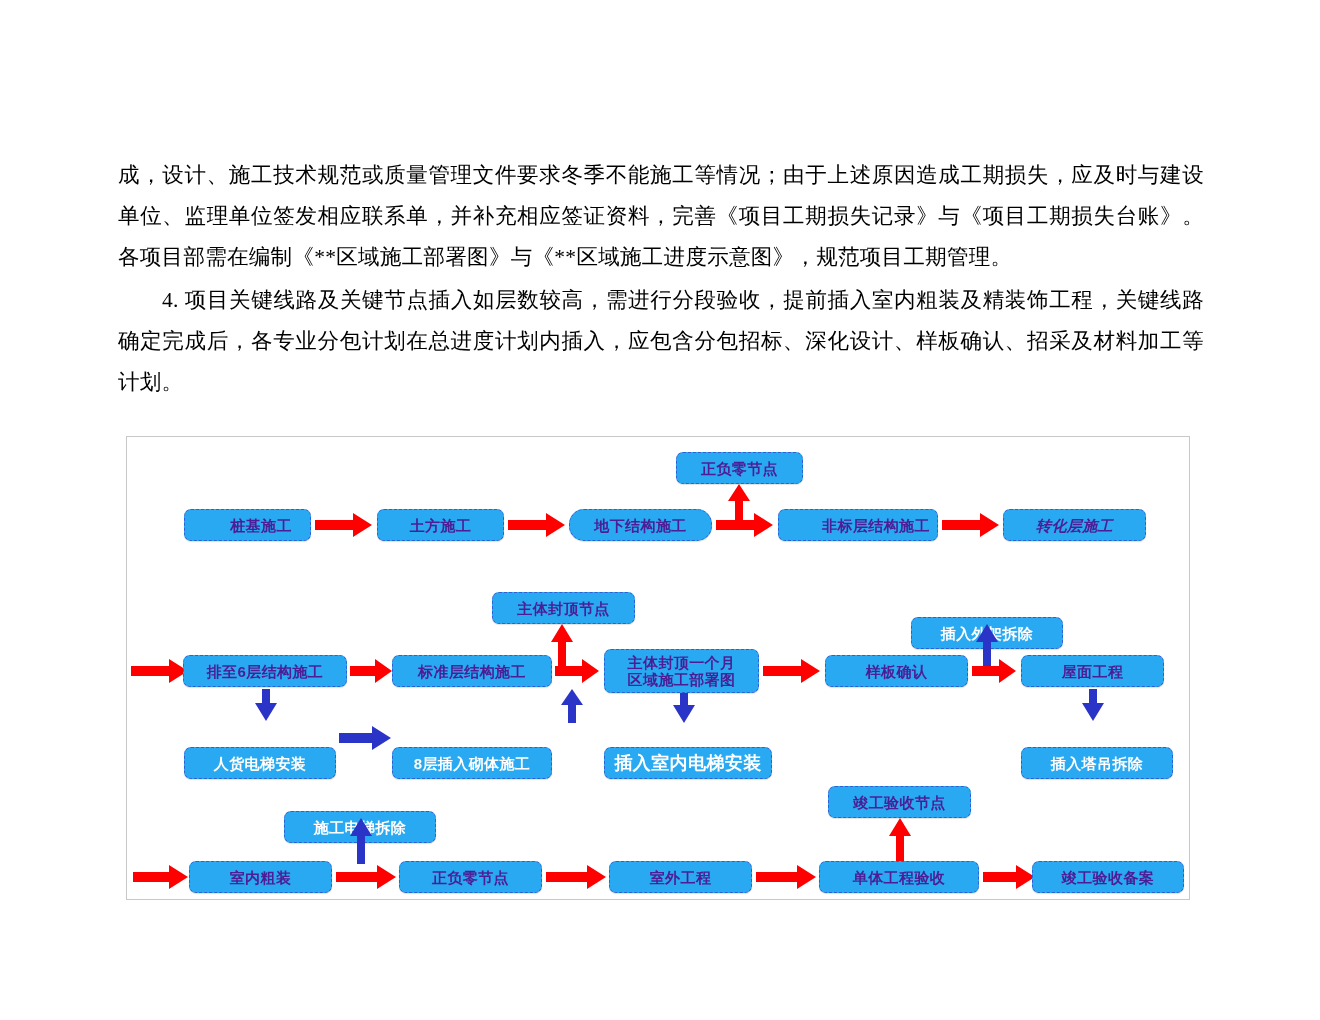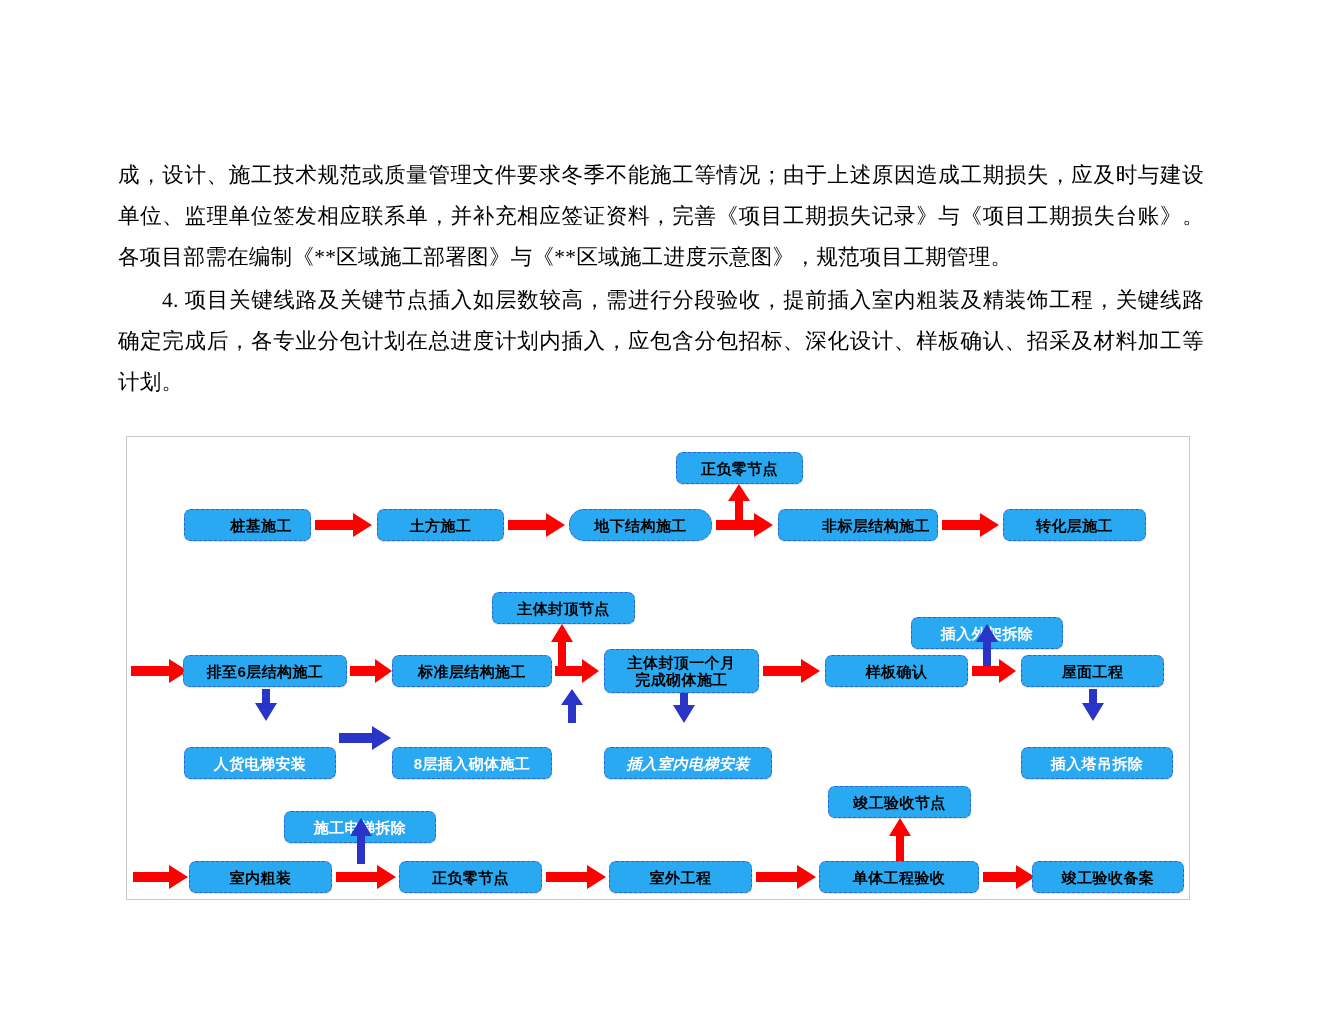--- a/index.html
+++ b/index.html
@@ -49,40 +49,39 @@
     height: 462px;
     border: 1px solid #c8c8c8;
     background: #ffffff;
   }
   .node {
     position: absolute;
     box-sizing: border-box;
     border: 1.6px dashed #2f5fd0;
     border-radius: 7px;
     background: #29a9f2;
-    color: #000000;
+    color: #4c1d95;
     font-family: "Liberation Sans", sans-serif;
     font-weight: bold;
     font-size: 15px;
     display: flex;
     align-items: center;
     justify-content: center;
     text-align: center;
     line-height: 17px;
     letter-spacing: 0.4px;
     white-space: pre-line;
     box-shadow: 0 1px 1px rgba(0,0,0,0.12);
   }
   .node.white {
     color: #ffffff;
     margin-top: 25px;
   }
   .node.white.small {
-    font-size: 15px;
-    font-style: italic;
+    font-size: 18px;
   }
   .arrow {
     position: absolute;
   }
   .arrow svg { display: block; }
 </style>
 </head>
 <body>
 
 <div class="page">
@@ -123,21 +122,21 @@
       </svg>
     </div>
 
     <div class="node" style="left:651px; top:72px; width:160px; height:32px;padding-left:36px;">非标层结构施工</div>
     <div class="arrow" style="left:815px; top:76px;">
       <svg width="57" height="24" viewBox="0 0 57 24">
         <polygon points="0,7 38,7 38,0 57,12 38,24 38,17 0,17" fill="#ff0000"></polygon>
       </svg>
     </div>
 
-    <div class="node" style="left:876px; top:72px; width:143px; height:32px;">转化层施工</div>
+    <div class="node" style="left:876px; top:72px; width:143px; height:32px;font-style:italic;">转化层施工</div>
 
     <div class="node" style="left:365px; top:155px; width:143px; height:32px;">主体封顶节点</div>
 
     <div class="node white" style="left:784px; top:155px; width:152px; height:32px;">插入外架拆除</div>
 
     <div class="arrow" style="left:420px; top:187px;">
       <svg width="30" height="46" viewBox="0 0 30 46">
         <polygon points="15,0 26,18 19,18 19,46 11,46 11,18 4,18" fill="#ff0000"></polygon>
       </svg>
     </div>
@@ -163,21 +162,21 @@
 
     <div class="node" style="left:265px; top:218px; width:160px; height:32px;">标准层结构施工</div>
 
     <div class="arrow" style="left:428px; top:222px;">
       <svg width="44" height="24" viewBox="0 0 44 24">
         <polygon points="0,7 27,7 27,0 44,12 27,24 27,17 0,17" fill="#ff0000"></polygon>
       </svg>
     </div>
 
     <div class="node" style="left:477px; top:212px; width:155px; height:44px;">主体封顶一个月
-完成砌体施工</div>
+区域施工部署图</div>
     <div class="arrow" style="left:636px; top:222px;">
       <svg width="57" height="24" viewBox="0 0 57 24">
         <polygon points="0,7 38,7 38,0 57,12 38,24 38,17 0,17" fill="#ff0000"></polygon>
       </svg>
     </div>
 
     <div class="node" style="left:698px; top:218px; width:143px; height:32px;">样板确认</div>
     <div class="arrow" style="left:845px; top:222px;">
       <svg width="44" height="24" viewBox="0 0 44 24">
         <polygon points="0,7 27,7 27,0 44,12 27,24 27,17 0,17" fill="#ff0000"></polygon>

